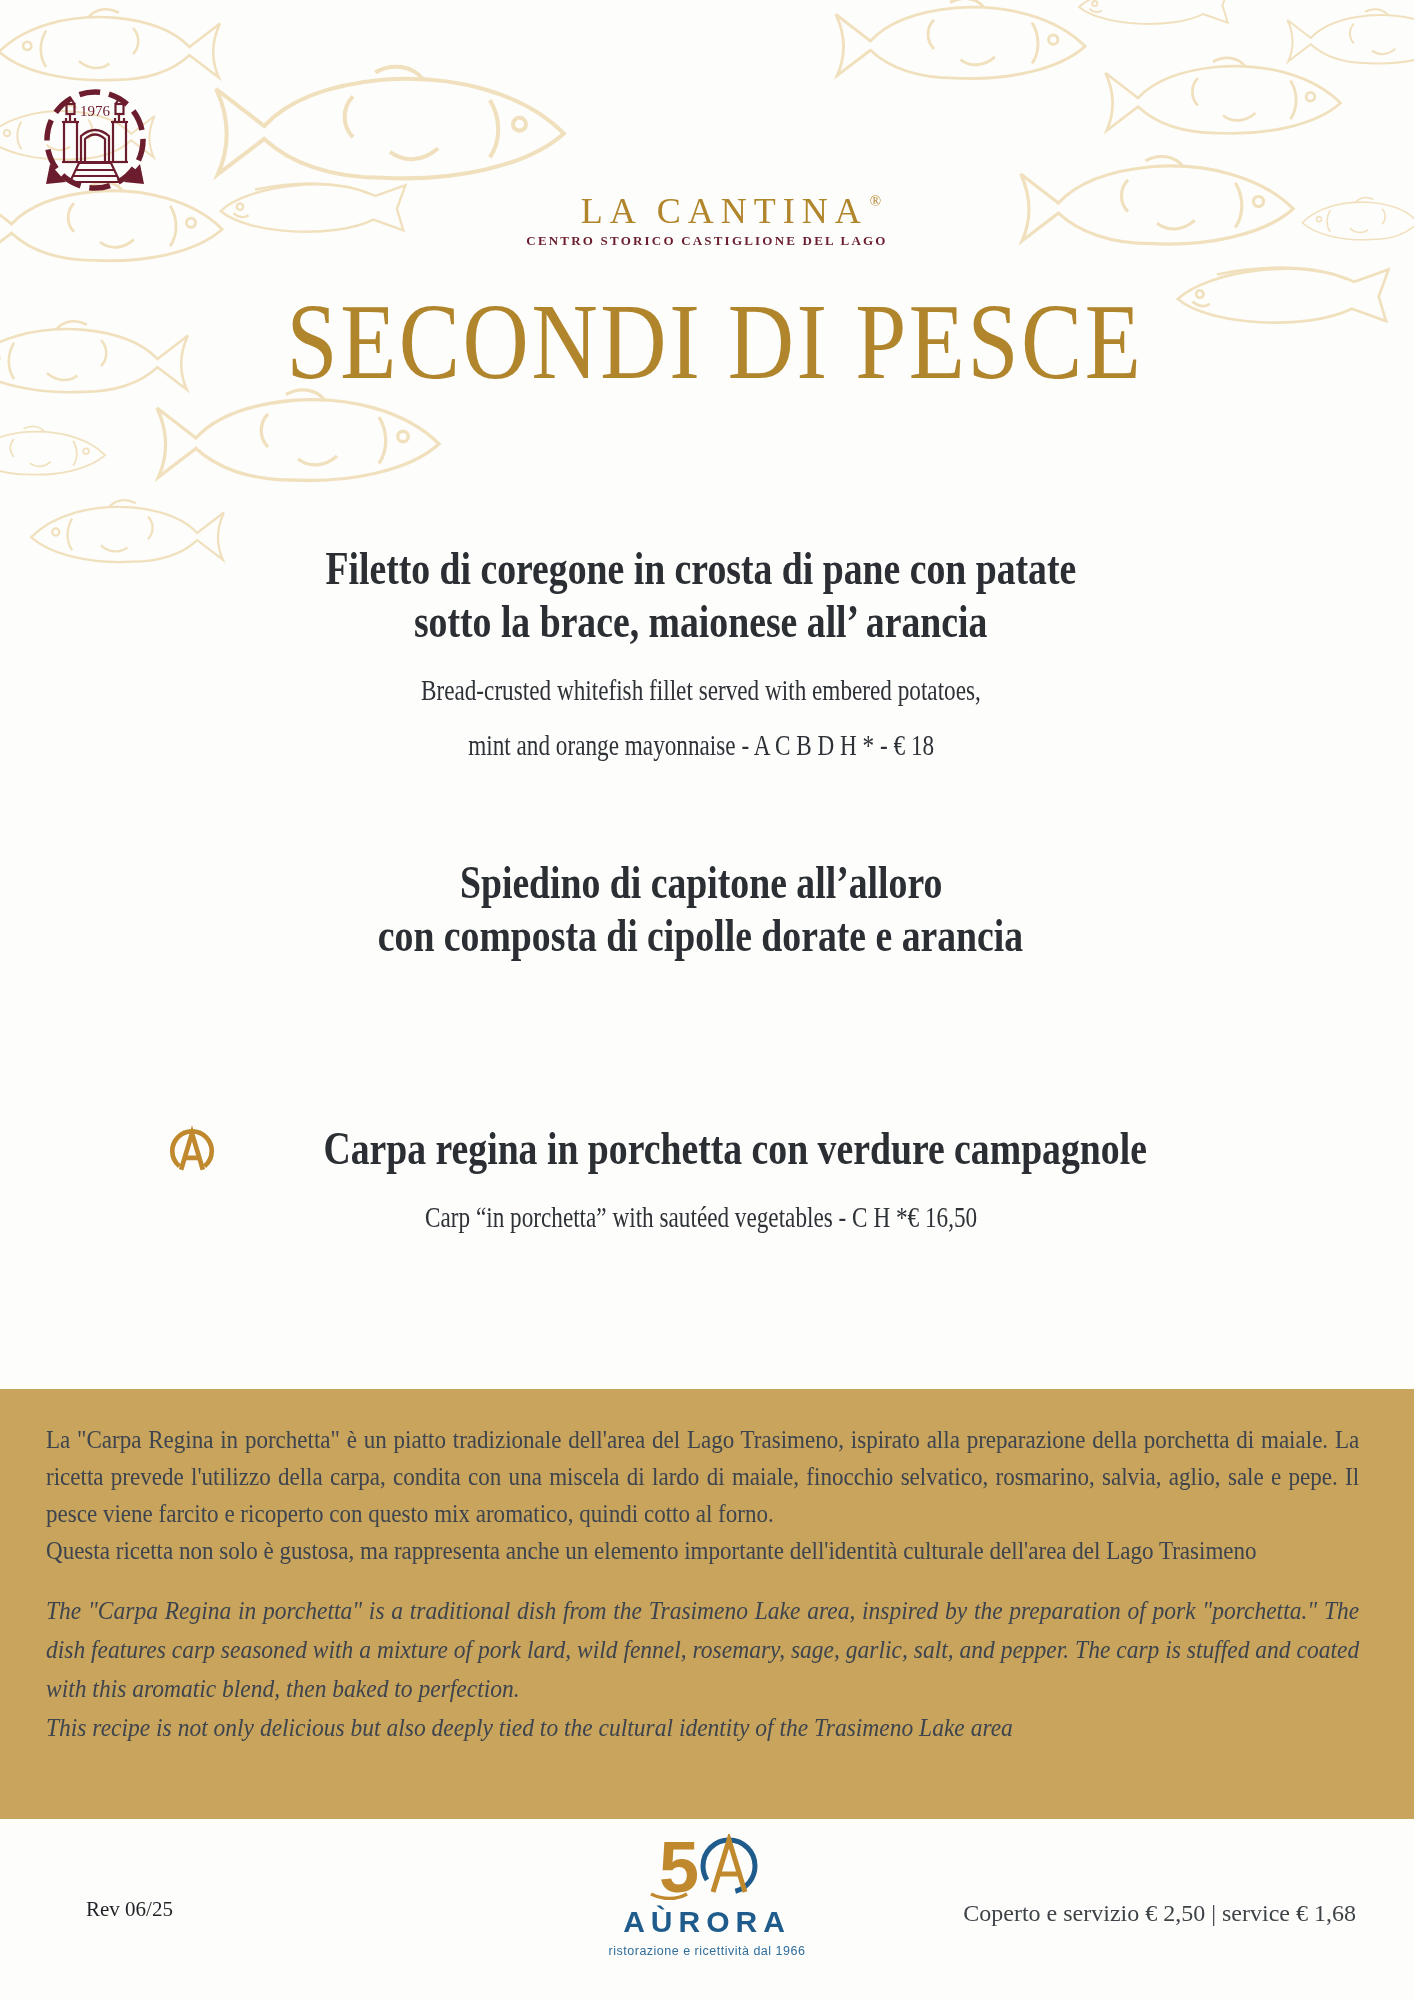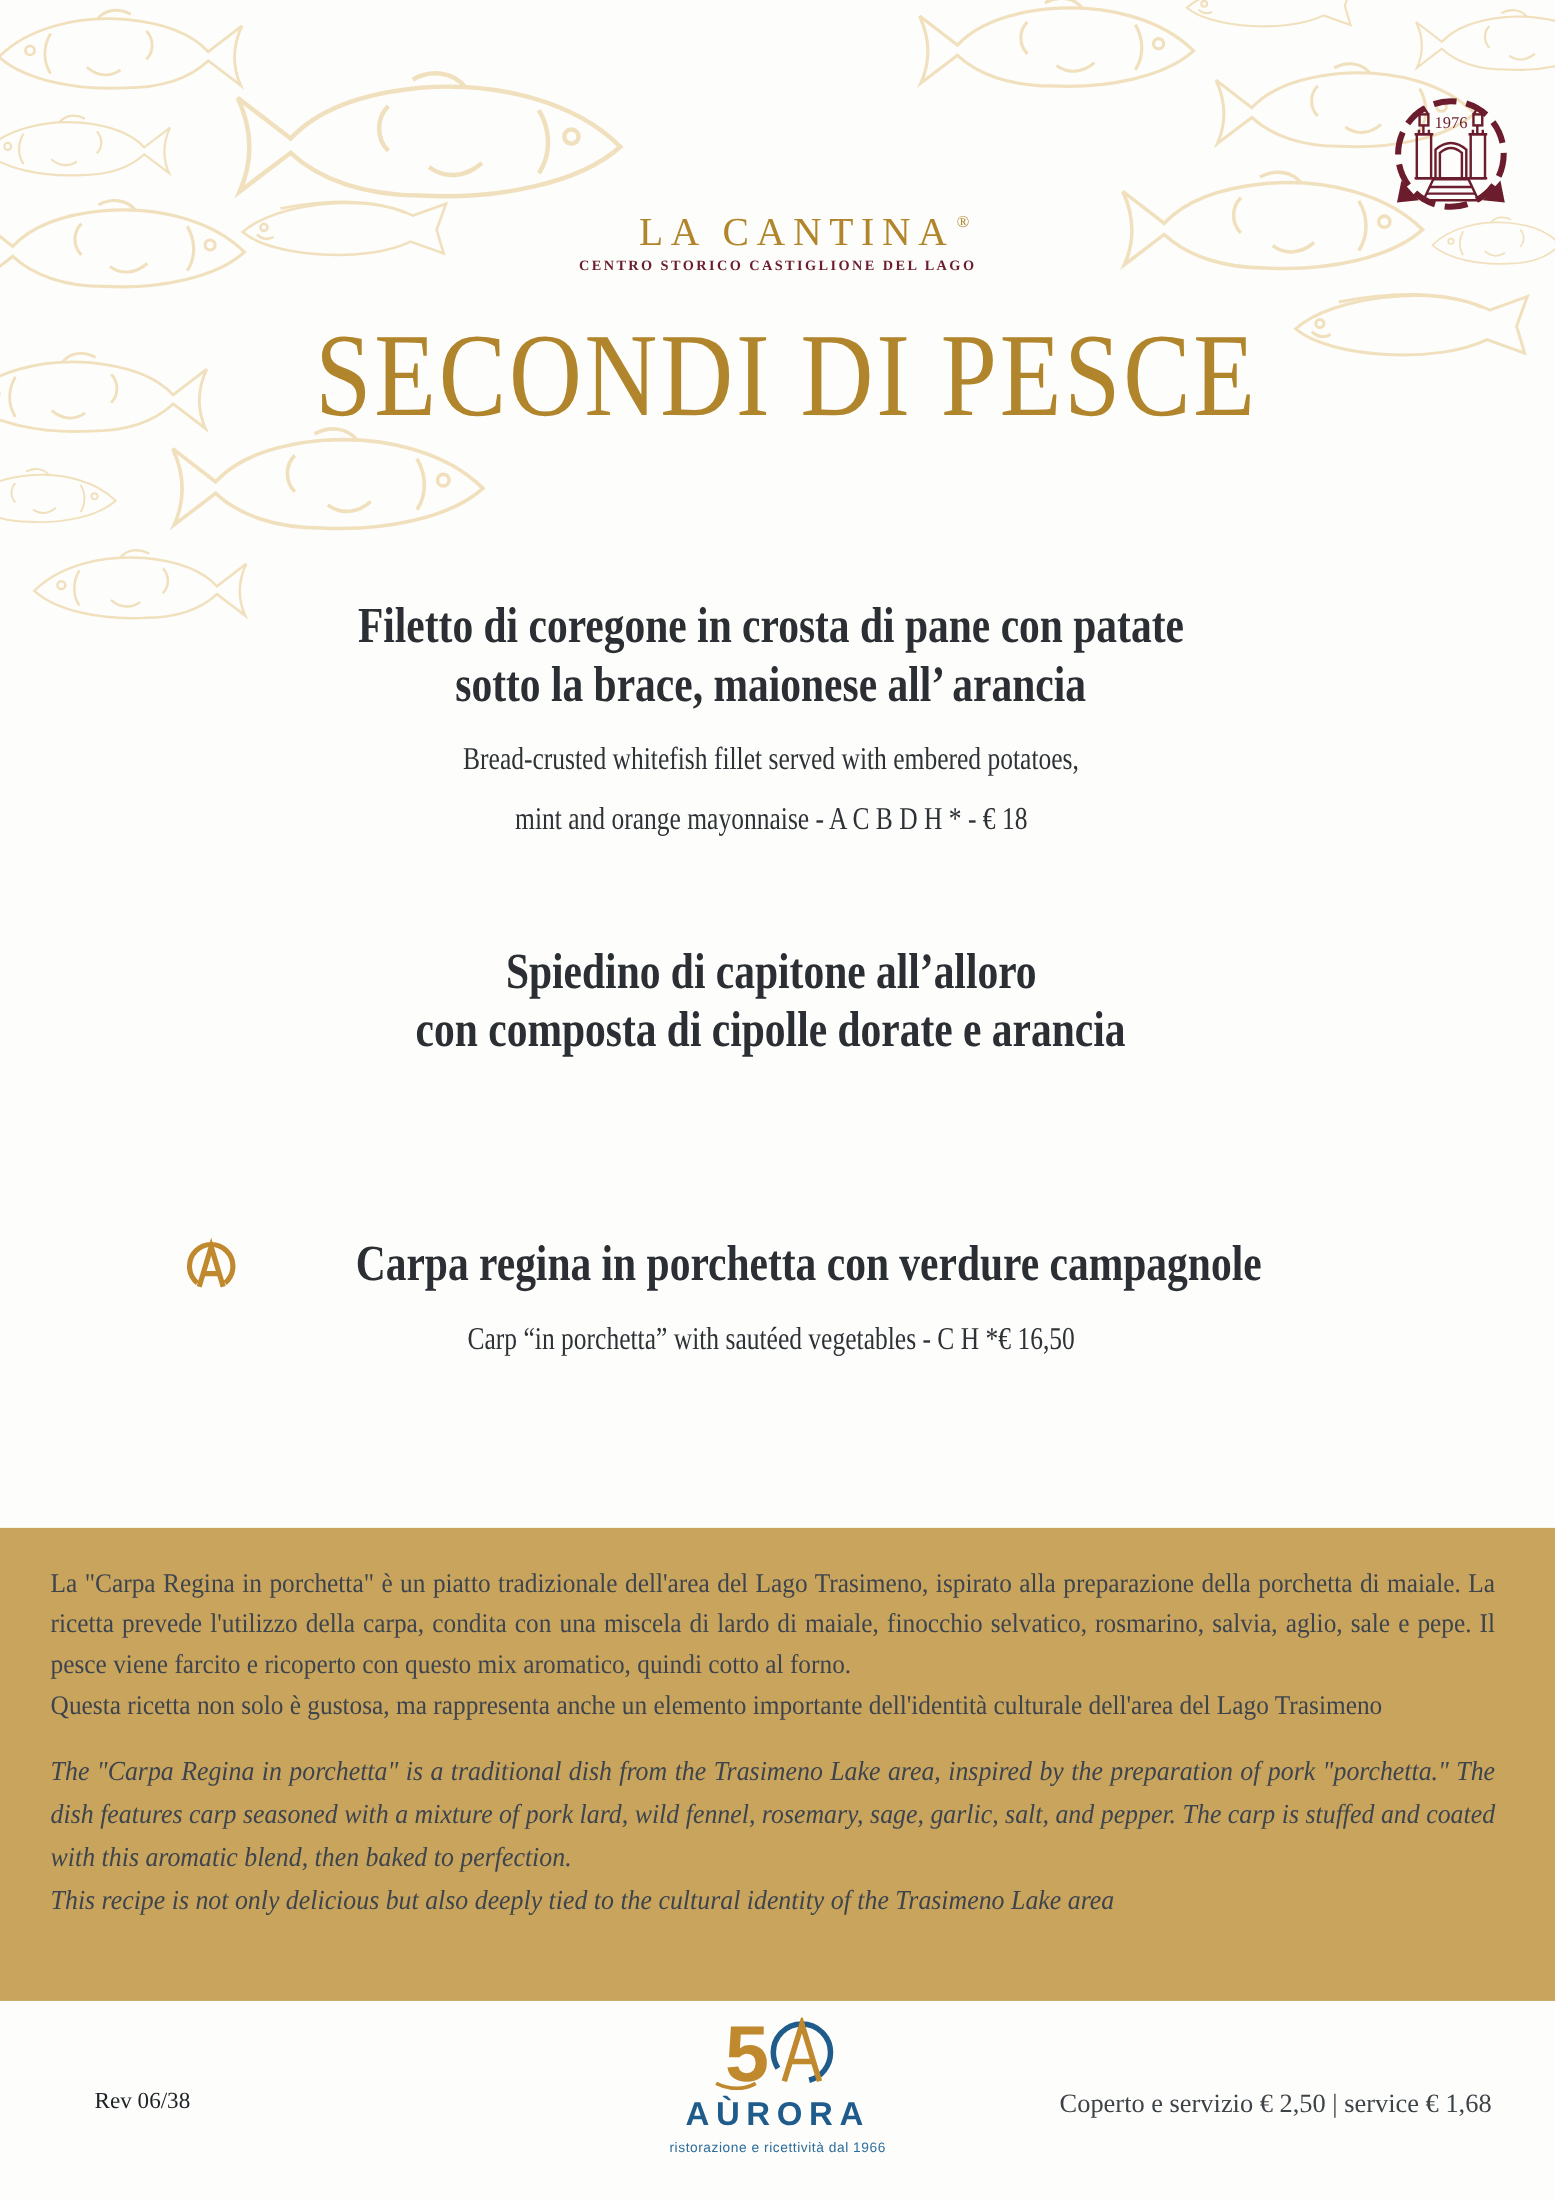--- a/index.html
+++ b/index.html
@@ -5,21 +5,21 @@
   html,body{margin:0;padding:0;}
   body{width:1414px;height:2000px;background:#fdfdfb;position:relative;overflow:hidden;
        font-family:"Liberation Serif", serif;color:#2b2f33;}
   .page{position:absolute;inset:0;width:1414px;height:2000px;overflow:hidden;}
   .fish-layer{position:absolute;inset:0;z-index:0;}
   .fish{position:absolute;}
   .fish.flip{transform:scaleX(-1);}
   .content{position:absolute;inset:0;z-index:1;}
 
   
-  .logo-wrap{position:absolute;top:50px;left:0;right:0;text-align:right;}
+  .logo-wrap{position:absolute;top:50px;left:0;right:0;text-align:left;}
   .brand-name{position:absolute;top:190px;left:0;right:0;text-align:center;
       font-size:36px;letter-spacing:7px;color:#b1852b;font-weight:400;white-space:nowrap;padding-left:48px;}
   .brand-name sup{font-size:15px;letter-spacing:0;position:relative;top:-4px;margin-left:2px;}
   .brand-sub{position:absolute;top:233px;left:0;right:0;text-align:center;
       font-size:13px;letter-spacing:2.2px;color:#6b1c2d;font-weight:600;white-space:nowrap;}
 
   
   .page-title{position:absolute;top:288px;left:0;right:0;text-align:center;white-space:nowrap;line-height:1;padding-left:16px;}
   .page-title span{display:inline-block;transform:scaleX(.85);transform-origin:center;
       font-size:108px;letter-spacing:3px;color:#b1852b;font-weight:400;}
@@ -189,21 +189,21 @@
       </div>
     </div>
 
     <div class="info-box">
       <p class="it">La "Carpa Regina in porchetta" è un piatto tradizionale dell'area del Lago Trasimeno, ispirato alla preparazione della porchetta di maiale. La ricetta prevede l'utilizzo della carpa, condita con una miscela di lardo di maiale, finocchio selvatico, rosmarino, salvia, aglio, sale e pepe. Il pesce viene farcito e ricoperto con questo mix aromatico, quindi cotto al forno.</p>
       <p class="it last">Questa ricetta non solo è gustosa, ma rappresenta anche un elemento importante dell'identità culturale dell'area del Lago Trasimeno</p>
       <p class="en first">The "Carpa Regina in porchetta" is a traditional dish from the Trasimeno Lake area, inspired by the preparation of pork "porchetta." The dish features carp seasoned with a mixture of pork lard, wild fennel, rosemary, sage, garlic, salt, and pepper. The carp is stuffed and coated with this aromatic blend, then baked to perfection.</p>
       <p class="en last">This recipe is not only delicious but also deeply tied to the cultural identity of the Trasimeno Lake area</p>
     </div>
 
-    <div class="rev">Rev 06/38</div>
+    <div class="rev">Rev 06/25</div>
 
     <div class="aurora">
       <svg width="132" height="66" viewBox="0 0 132 66">
         <path d="M10,60 C22,66 36,66 46,60" fill="none" stroke="#c0892e" stroke-width="3.5"></path>
         <text x="18" y="58" font-size="72" font-weight="bold" fill="#c0892e" font-family="Liberation Sans, sans-serif">5</text>
         <circle cx="88" cy="32" r="26" fill="none" stroke="#1f5c8c" stroke-width="5" pathLength="100" stroke-dasharray="80 20" stroke-dashoffset="-41"></circle>
         <path d="M72,58 L88,6 L104,58 M77.5,40 H98.5" fill="none" stroke="#c0892e" stroke-width="5"></path>
       </svg>
       <div class="aurora-name">AÙRORA</div>
       <div class="aurora-tag">ristorazione e ricettività dal 1966</div>

